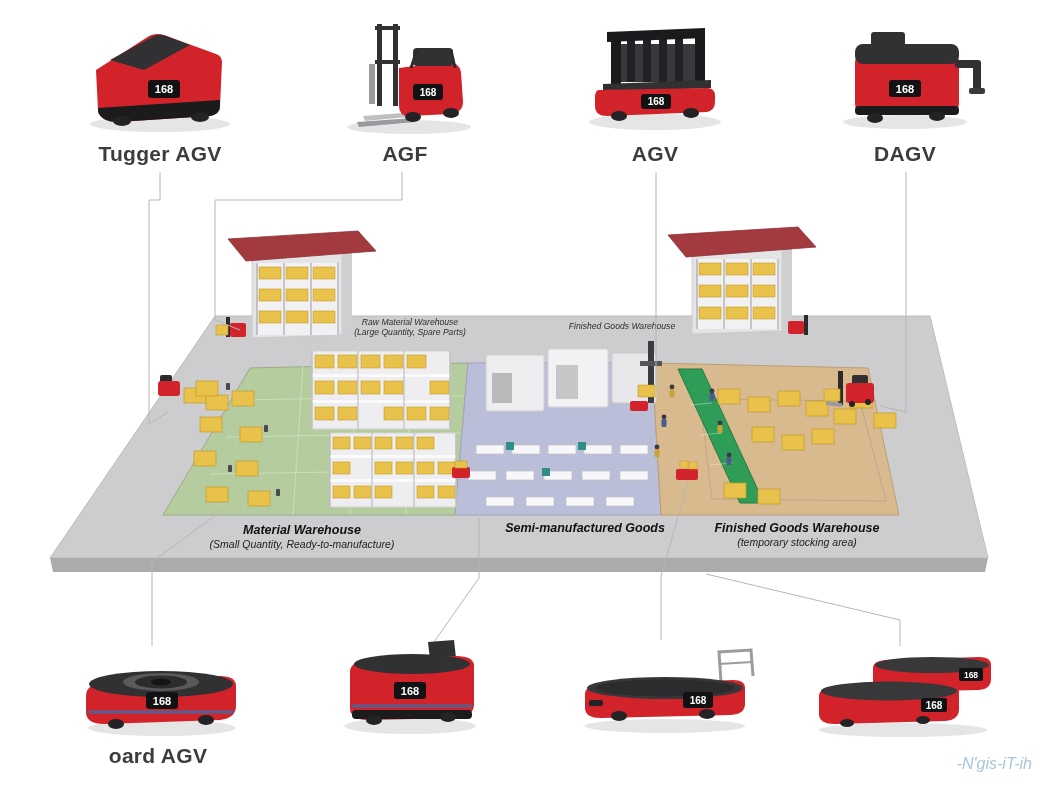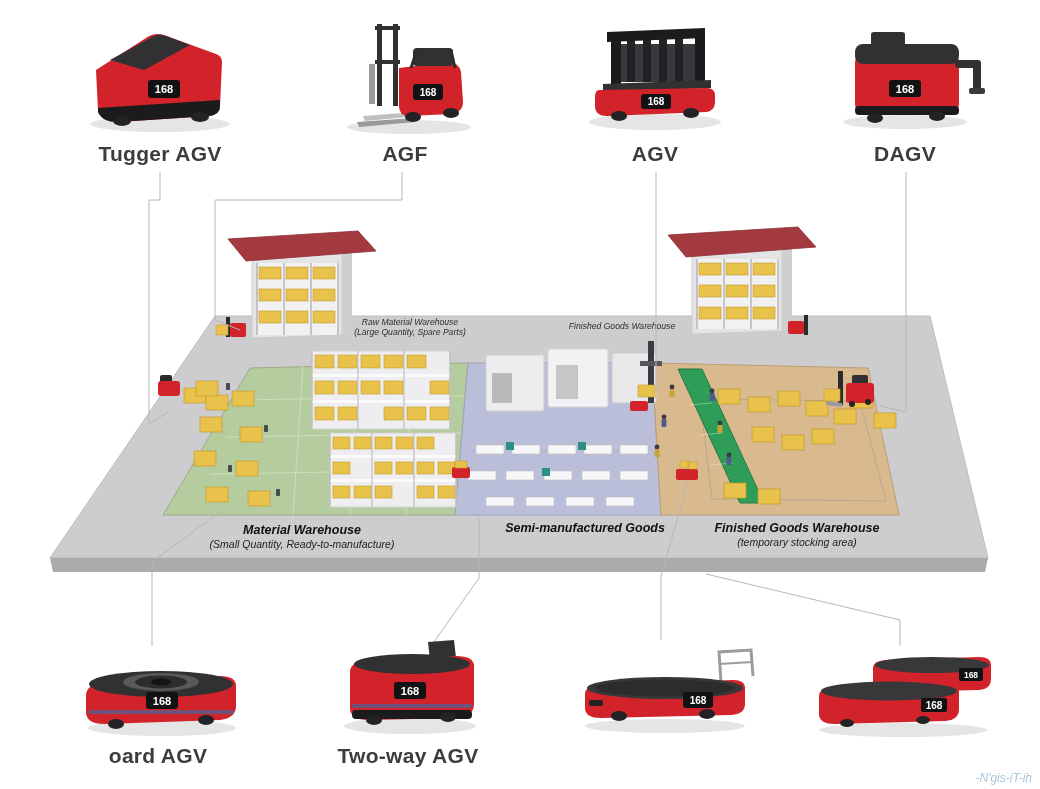--- a/index.html
+++ b/index.html
@@ -4,21 +4,21 @@
 <style>
   html,body{margin:0;padding:0;background:#fff;}
   .page{position:relative;width:1040px;height:789px;background:#ffffff;overflow:hidden;
         font-family:"Liberation Sans",sans-serif;}
   .connectors{position:absolute;inset:0;z-index:4;pointer-events:none;}
   .connectors polyline{fill:none;stroke:#b6b6b8;stroke-width:1;}
   .scene{position:absolute;left:0;top:185px;width:1040px;height:404px;z-index:2;}
   .vcard{position:absolute;width:200px;display:flex;flex-direction:column;align-items:center;z-index:5;}
   .vcard svg{width:200px;height:130px;display:block;}
   .vlabel{font-weight:bold;font-size:21px;color:#3c3c3e;letter-spacing:.3px;margin-top:2px;white-space:nowrap;}
-  .watermark{position:absolute;right:8px;bottom:4px;z-index:6;font-size:12px;font-style:italic;
+  .watermark{position:absolute;right:8px;bottom:16px;z-index:6;font-size:16px;font-style:italic;
              color:#9fc0d6;opacity:.9;}
   
   .c-red{fill:#d2232a;}
   .c-dark{fill:#313134;}
   .c-black{fill:#1b1b1d;}
   .c-gray{fill:#9a9a9e;}
   .c-lgray{fill:#bfbfc2;}
   .c-wheel{fill:#232325;}
   .c-shadow{fill:rgba(0,0,0,0.10);}
   .logo-bg{fill:#121214;}
@@ -404,21 +404,20 @@
       <rect class="c-dark" x="130" y="44" width="6" height="10"></rect>
       <path class="c-red" d="M42,60 Q42,50 58,48 L148,44 Q166,44 166,54 L166,92 Q166,104 150,106 L60,108 Q42,108 42,96 Z"></path>
       <ellipse class="c-dark" cx="104" cy="52" rx="58" ry="10"></ellipse>
       <rect x="44" y="92" width="120" height="4" fill="#46669c" opacity="0.7"></rect>
       <rect class="c-black" x="44" y="98" width="120" height="9" rx="4"></rect>
       <ellipse class="c-wheel" cx="66" cy="108" rx="8" ry="5"></ellipse>
         <ellipse class="c-wheel" cx="140" cy="105" rx="8" ry="5"></ellipse>
       <rect class="logo-bg" x="86" y="70" width="32" height="17" rx="3"></rect>
       <text class="logo" x="102" y="83" style="font-size:11px">168</text>
     </svg>
-    <div class="vlabel">Two-way AGV</div>
   </div>
 
   <div class="vcard" style="left:565px;top:612px;">
     <svg viewBox="0 0 200 130">
       <ellipse class="c-shadow" cx="100" cy="114" rx="80" ry="7"></ellipse>
       <path fill="none" stroke="#9c9c9f" stroke-width="3" d="M156,70 L154,40 L186,38 L188,64"></path>
       <line x1="154" y1="52" x2="187" y2="50" stroke="#9c9c9f" stroke-width="2"></line>
       <path class="c-red" d="M20,82 Q20,74 34,73 L168,68 Q180,68 180,76 L180,92 Q180,102 166,103 L36,106 Q20,106 20,96 Z"></path>
       <ellipse cx="100" cy="76" rx="78" ry="11" fill="#38383b"></ellipse>
       <ellipse cx="100" cy="76" rx="70" ry="8.5" fill="#2c2c2f"></ellipse>

